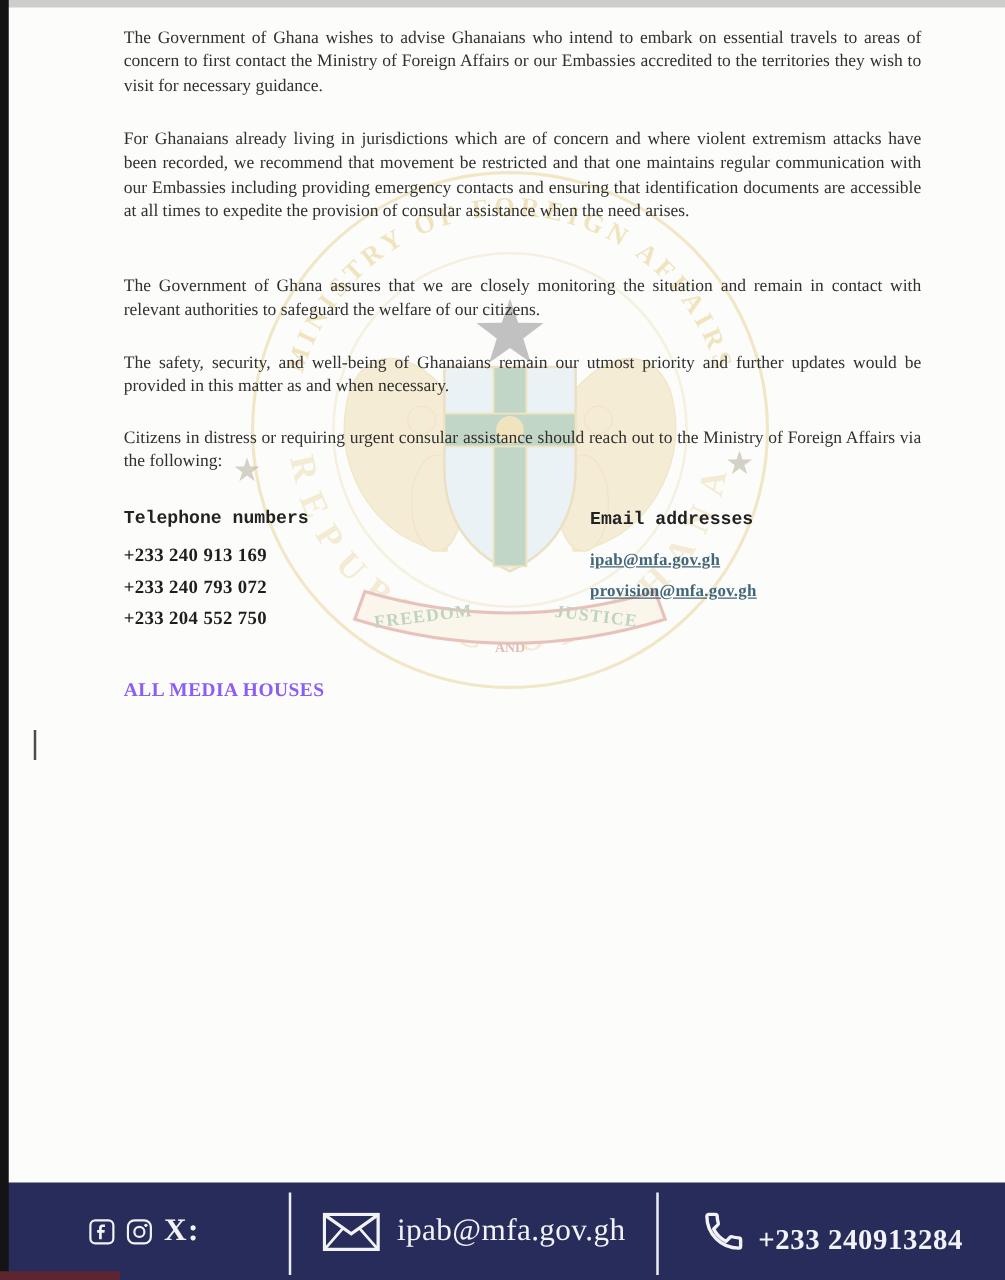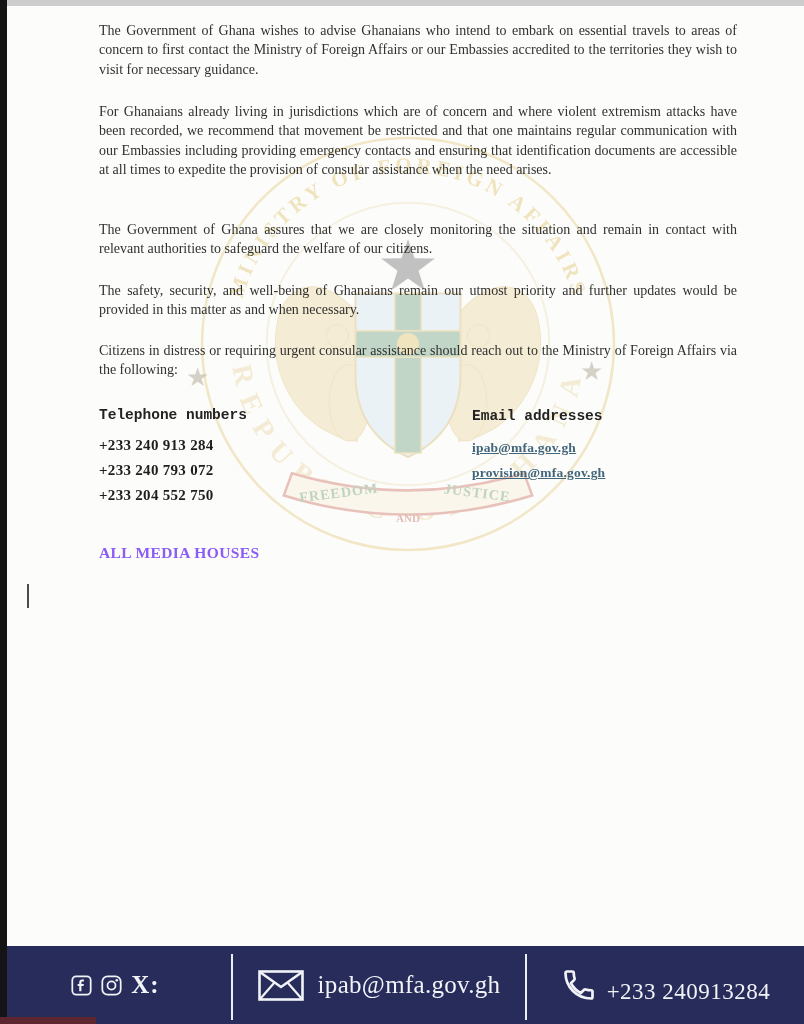--- a/index.html
+++ b/index.html
@@ -41,21 +41,21 @@
   .footer .sect { display:flex; align-items:center; justify-content:center; }
   .footer .divider { width:2px; background:#eceef5; margin:8px 0 4px 0; }
   .sect-social { width:231px; flex-direction:column; justify-content:center; gap:1px; }
   .social-row { display:flex; align-items:center; gap:9px; }
   .x-label { font-size:25px; font-weight:bold; letter-spacing:1px; }
   .handle  { font-size:25px; letter-spacing:.5px; margin-top:-2px; }
   .sect-email { width:292px; gap:14px; }
   .email-text { font-size:25px; letter-spacing:.3px; }
   .sect-phone { flex:1; gap:10px; }
   .phone-lines { display:flex; flex-direction:column; line-height:25px; }
-  .phone-line { font-size:23px; font-weight:normal; letter-spacing:.5px; white-space:nowrap;margin-top:12px; }
+  .phone-line { font-size:23px; font-weight:bold; letter-spacing:.5px; white-space:nowrap;margin-top:12px; }
   .icon-svg { display:block; }
 </style>
 </head>
 <body>
 
 <div class="screen">
 
   <div class="edge-top"></div>
   <div class="edge-left"></div>
   <div class="corner-maroon"></div>
@@ -108,21 +108,21 @@
   <div class="body-text" style="top:0; height:920px;">
     <p class="para" style="top:21px;">The Government of Ghana wishes to advise Ghanaians who intend to embark on essential travels to areas of concern to first contact the Ministry of Foreign Affairs or our Embassies accredited to the territories they wish to visit for necessary guidance.</p>
     <p class="para" style="top:102px;">For Ghanaians already living in jurisdictions which are of concern and where violent extremism attacks have been recorded, we recommend that movement be restricted and that one maintains regular communication with our Embassies including providing emergency contacts and ensuring that identification documents are accessible at all times to expedite the provision of consular assistance when the need arises.</p>
     <p class="para" style="top:220px;">The Government of Ghana assures that we are closely monitoring the situation and remain in contact with relevant authorities to safeguard the welfare of our citizens.</p>
     <p class="para" style="top:281px;">The safety, security, and well-being of Ghanaians remain our utmost priority and further updates would be provided in this matter as and when necessary.</p>
     <p class="para" style="top:341px;">Citizens in distress or requiring urgent consular assistance should reach out to the Ministry of Foreign Affairs via the following:</p>
 
     <div class="contact-heading" style="left:0;   top:407px;">Telephone numbers</div>
     <div class="contact-heading" style="left:373px; top:408px;">Email addresses</div>
 
-    <div class="tel-line" style="top:437px;">+233 240 913 284</div>
+    <div class="tel-line" style="top:437px;">+233 240 913 169</div>
     <div class="tel-line" style="top:462px;">+233 240 793 072</div>
     <div class="tel-line" style="top:487px;">+233 204 552 750</div>
 
     <div class="email-line" style="top:440px;">ipab@mfa.gov.gh</div>
     <div class="email-line" style="top:465px;">provision@mfa.gov.gh</div>
 
     <div class="recipient">ALL MEDIA HOUSES</div>
   </div>
 
   <div class="cursor-mark"></div>

